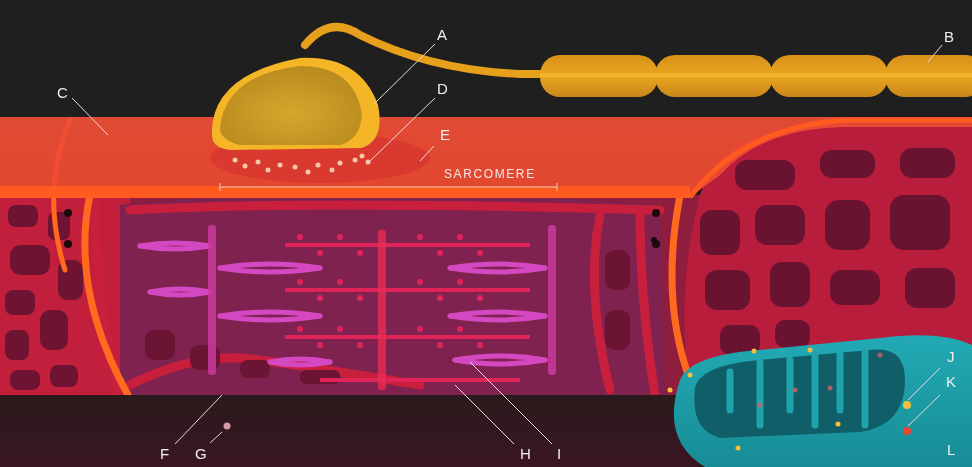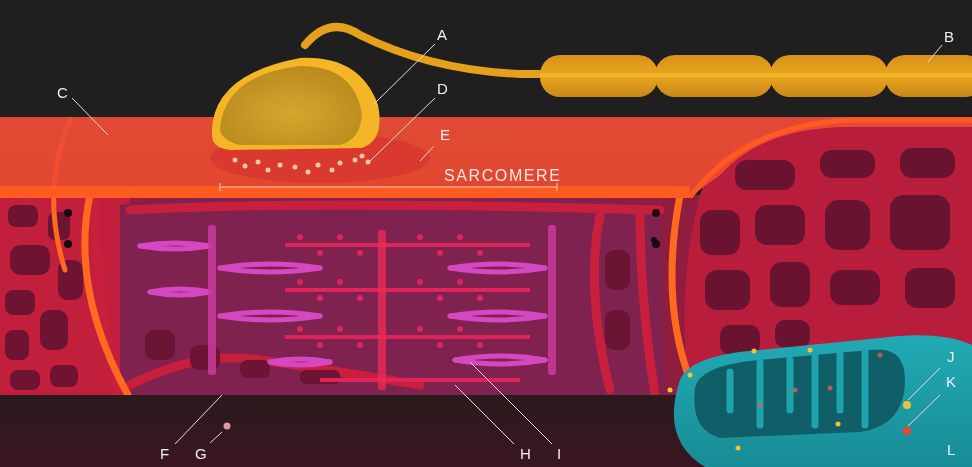--- a/index.html
+++ b/index.html
@@ -1,19 +1,19 @@
 <!DOCTYPE html>
 <html><head>
 <meta charset="utf-8">
 <style>
   html,body{margin:0;padding:0;background:#201f1f;}
   body{width:972px;height:467px;overflow:hidden;position:relative;font-family:"Liberation Sans",sans-serif;}
   #stage{position:absolute;left:0;top:0;width:972px;height:467px;}
   .lbl{position:absolute;color:#f2eeee;font-size:15px;font-weight:normal;letter-spacing:0.5px;line-height:15px;}
-  .sarc{position:absolute;color:#f7e8e4;font-size:16px;letter-spacing:1.6px;}
+  .sarc{position:absolute;color:#f7e8e4;font-size:12px;letter-spacing:1.6px;}
 </style>
 </head>
 <body>
 
 <div id="stage">
 <svg width="972" height="467" viewBox="0 0 972 467" xmlns="http://www.w3.org/2000/svg">
   <defs>
     <linearGradient id="axonG" x1="0" y1="0" x2="0" y2="1">
       <stop offset="0" stop-color="#d8901a"></stop>
       <stop offset="0.5" stop-color="#e9a71f"></stop>

